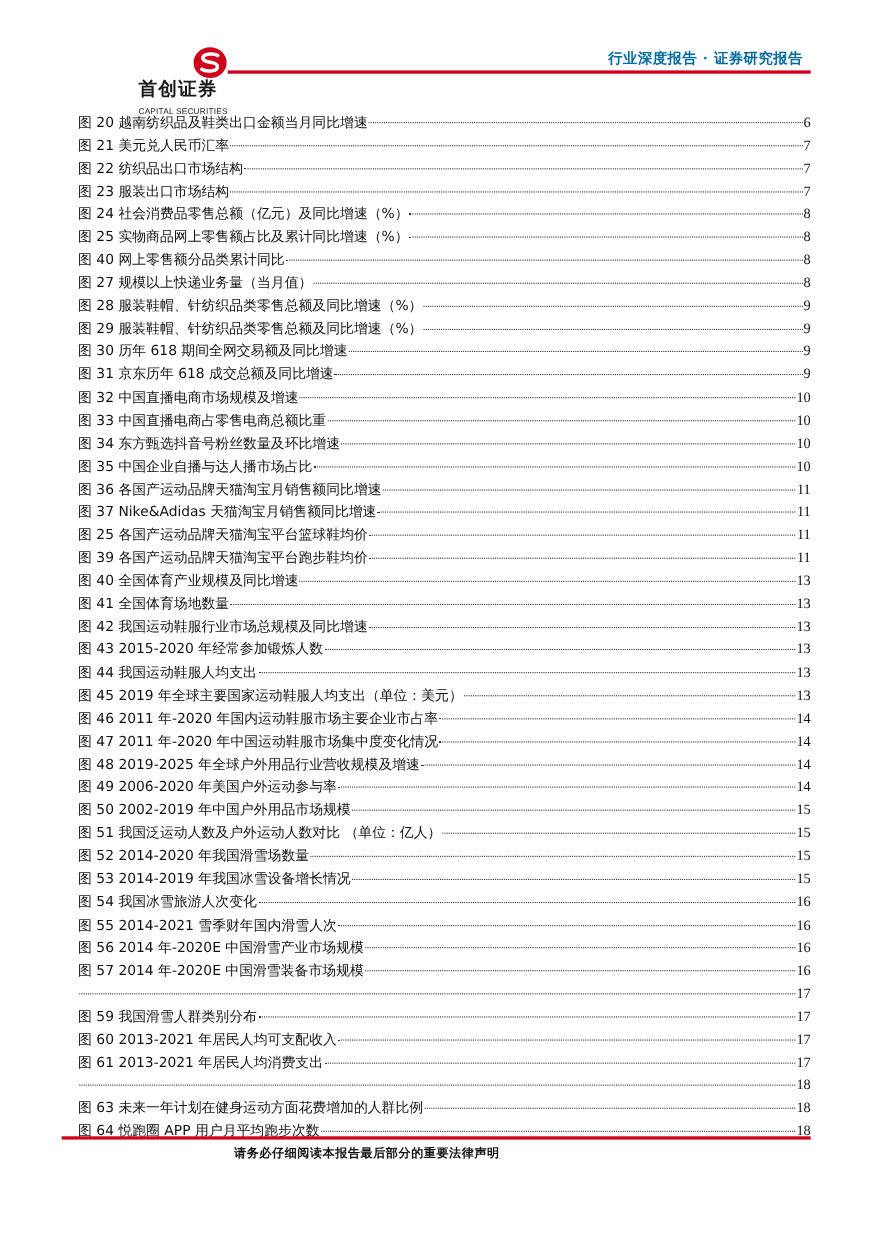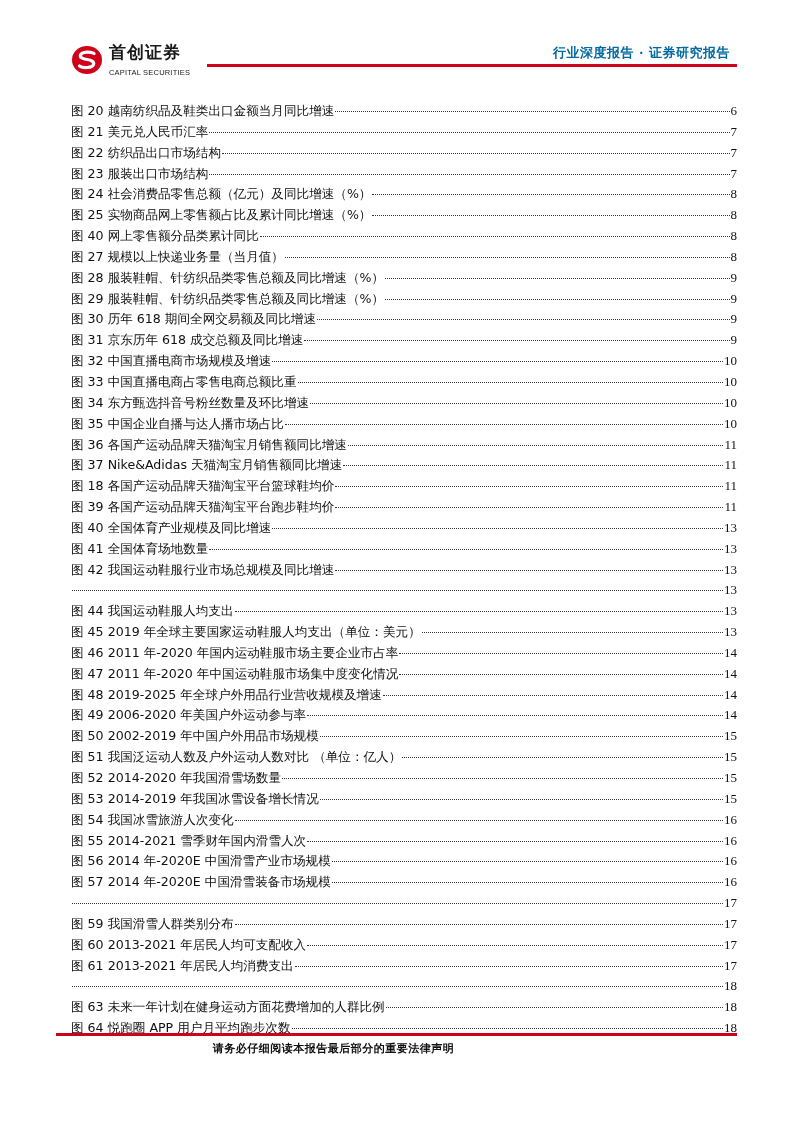--- a/index.html
+++ b/index.html
@@ -17,26 +17,27 @@
     }
     .header {
       position: absolute;
       left: 0;
       top: 0;
       width: 793px;
       height: 80px;
     }
     .logo {
       position: absolute;
-      left: 71px;
+      left: 57px;
       top: 41px;
       width: 150px;
       height: 38px;
       display: flex;
-      align-items: center;
+      align-items: flex-end;
+      flex-direction: column;
     }
     .logo-mark {
       width: 32px;
       height: 32px;
       position: relative;
       flex: none;
     }
     .logo-text {
       margin-left: 6px;
       display: flex;
@@ -236,21 +237,21 @@
       <span class="toc-label">图 36 各国产运动品牌天猫淘宝月销售额同比增速</span>
       <span class="toc-dots"></span>
       <span class="toc-page">11</span>
     </div>
     <div class="toc-row">
       <span class="toc-label">图 37 Nike&amp;Adidas 天猫淘宝月销售额同比增速</span>
       <span class="toc-dots"></span>
       <span class="toc-page">11</span>
     </div>
     <div class="toc-row">
-      <span class="toc-label">图 18 各国产运动品牌天猫淘宝平台篮球鞋均价</span>
+      <span class="toc-label">图 25 各国产运动品牌天猫淘宝平台篮球鞋均价</span>
       <span class="toc-dots"></span>
       <span class="toc-page">11</span>
     </div>
     <div class="toc-row">
       <span class="toc-label">图 39 各国产运动品牌天猫淘宝平台跑步鞋均价</span>
       <span class="toc-dots"></span>
       <span class="toc-page">11</span>
     </div>
     <div class="toc-row">
       <span class="toc-label">图 40 全国体育产业规模及同比增速</span>
@@ -261,20 +262,21 @@
       <span class="toc-label">图 41 全国体育场地数量</span>
       <span class="toc-dots"></span>
       <span class="toc-page">13</span>
     </div>
     <div class="toc-row">
       <span class="toc-label">图 42 我国运动鞋服行业市场总规模及同比增速</span>
       <span class="toc-dots"></span>
       <span class="toc-page">13</span>
     </div>
     <div class="toc-row">
+      <span class="toc-label">图 43 2015-2020 年经常参加锻炼人数</span>
       <span class="toc-dots"></span>
       <span class="toc-page">13</span>
     </div>
     <div class="toc-row">
       <span class="toc-label">图 44 我国运动鞋服人均支出</span>
       <span class="toc-dots"></span>
       <span class="toc-page">13</span>
     </div>
     <div class="toc-row">
       <span class="toc-label">图 45 2019 年全球主要国家运动鞋服人均支出（单位：美元）</span>

